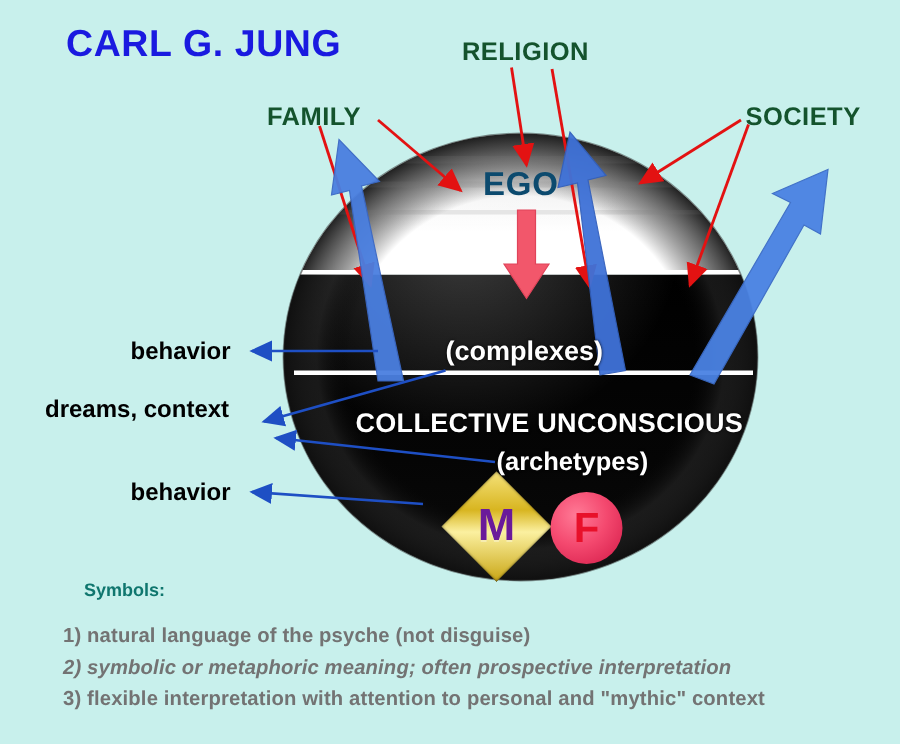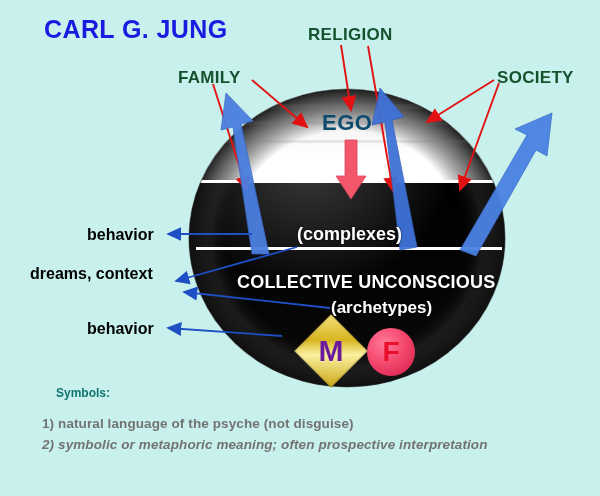--- a/index.html
+++ b/index.html
@@ -195,14 +195,15 @@
   <div class="mfbox fcircle"></div>
   <div class="mfbox fletter">F</div>
 
   <div class="lbl side side-b1">behavior</div>
   <div class="lbl side side-ds">dreams, context</div>
   <div class="lbl side side-b2">behavior</div>
 
   <div class="lbl symhead">Symbols:</div>
   <div class="lbl symitem s1">1) natural language of the psyche (not disguise)</div>
   <div class="lbl symitem s2">2) symbolic or metaphoric meaning; often prospective interpretation</div>
+  <div class="lbl symitem s3">3) flexible interpretation with attention to personal and "mythic" context</div>
 
 </div>
 
 </body></html>

